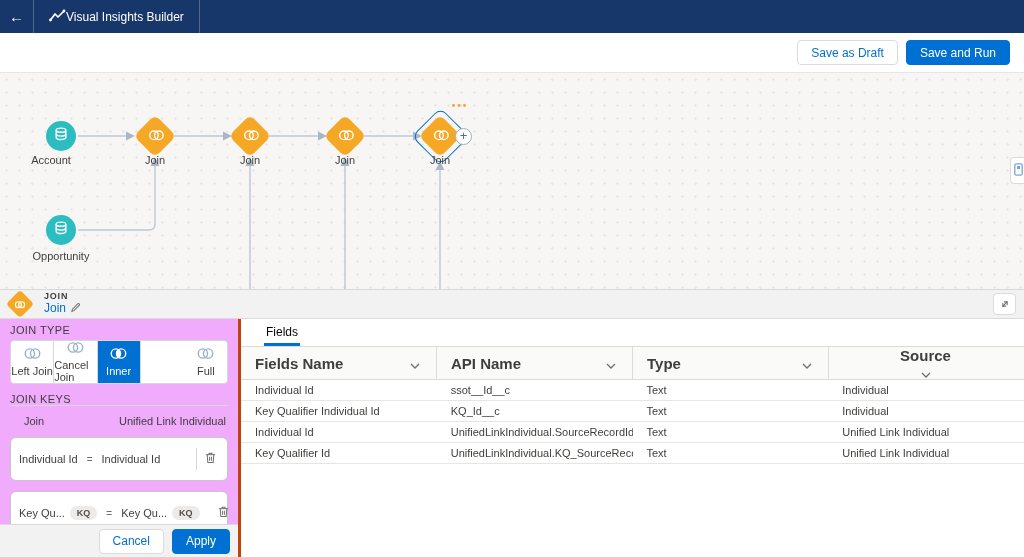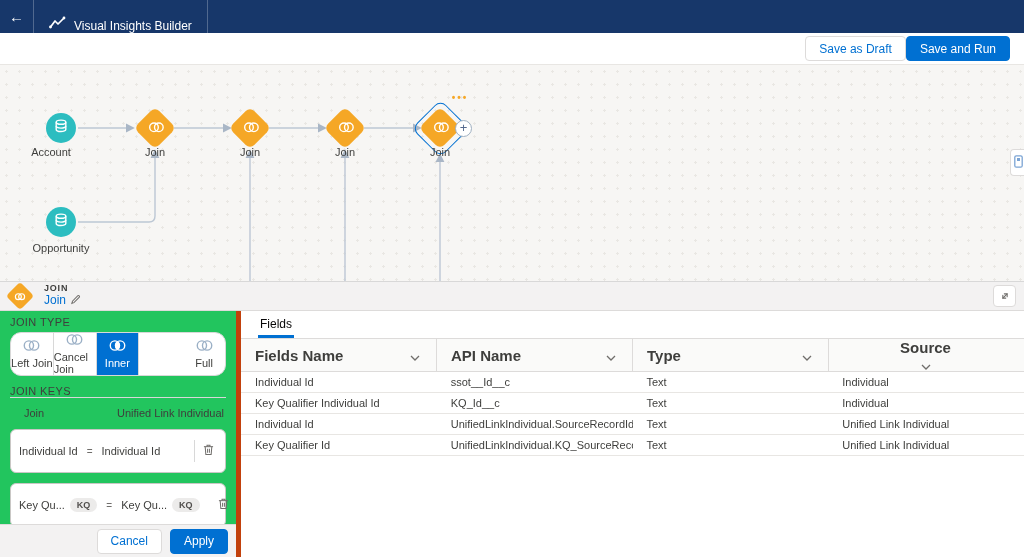--- a/index.html
+++ b/index.html
@@ -4,27 +4,27 @@
 <style>
   * { margin:0; padding:0; box-sizing:border-box; }
   html,body { width:1024px; height:557px; overflow:hidden; }
   body { font-family:"Liberation Sans", sans-serif; background:#fff; color:#3e3e3c; }
   .app { position:relative; width:1024px; height:557px; display:flex; flex-direction:column; }
 
   
   .topbar { height:33px; background:#17376a; display:flex; align-items:stretch; flex:none; }
   .back-btn { width:34px; display:flex; align-items:center; justify-content:center; color:#fff;
               font-size:15px; border-right:1px solid rgba(255,255,255,.25); cursor:pointer; }
-  .brand { display:flex; align-items:flex-end; gap:8px; padding:0 15px;
+  .brand { display:flex; align-items:center; padding:0 15px;
            border-right:1px solid rgba(255,255,255,.25); }
   .brand-title { color:#fff; font-size:12px; }
 
   
-  .actionbar { height:32px; background:#fff; display:flex; align-items:center; justify-content:flex-end;
-               gap:0; padding-right:14px; border-bottom:1px solid #e8e6e3; flex:none; }
+  .actionbar { height:40px; background:#fff; display:flex; align-items:center; justify-content:flex-end;
+               gap:8px; padding-right:14px; border-bottom:1px solid #e8e6e3; flex:none; }
   .btn { font-family:inherit; font-size:12px; height:25px; padding:0 13px; border-radius:4px;
          border:1px solid #dddbda; background:#fff; color:#0070d2; cursor:pointer; }
   .btn.primary { background:#0070d2; border-color:#0070d2; color:#fff; }
 
   
   .canvas { position:relative; height:216px; flex:none; background:#f7f6f4;
             background-image:radial-gradient(circle, #e9e7e3 1px, transparent 1.2px);
             background-size:13px 13px; overflow:hidden; }
   .connectors { position:absolute; inset:0; }
   .node-label { position:absolute; font-size:11px; color:#3e3e3c; text-align:center; }
@@ -54,23 +54,23 @@
   .strip-type { font-size:9px; color:#3e3e3c; letter-spacing:.8px; font-weight:bold; }
   .strip-name { font-size:12px; color:#0070d2; display:flex; align-items:center; gap:4px; cursor:pointer; }
   .expand-btn { margin-left:auto; margin-right:8px; width:23px; height:22px; background:#fff;
                 border:1px solid #dddbda; border-radius:4px; display:flex; align-items:center;
                 justify-content:center; cursor:pointer; }
 
   
   .bottom { flex:1; display:flex; min-height:0; }
 
   
-  .left-panel { width:241px; flex:none; border-right:5px solid #c2410c; position:relative; background:#22c55e; overflow:hidden; }
+  .left-panel { width:241px; flex:none; border-right:3px solid #c2410c; position:relative; background:#f0abfc; overflow:hidden; }
   .section-label { font-size:11px; color:#3e3e3c; letter-spacing:.4px; margin:5px 10px 4px 10px; }
-  .segmented { display:flex; margin:0 10px; border:1px solid #d8d8d8; border-radius:11px; height:44px; background:#fff;justify-content:center; }
+  .segmented { display:flex; margin:0 10px; border:1px solid #d8d8d8; border-radius:4px; height:44px; background:#fff;justify-content:center; }
   .seg-opt { flex:1; display:flex; flex-direction:column; align-items:center; justify-content:center; gap:3px;
              border-right:1px solid #d8d8d8; font-size:11px; color:#3e3e3c; cursor:pointer; }
   .seg-opt:last-child { border-right:none;padding-left:44px; }
   .seg-opt.selected { background:#0070d2; color:#fff; }
   .keys-label { margin-top:9px; padding-bottom:0; border-bottom:1px solid #d8d8d8; }
   .sources-row { display:flex; justify-content:space-between; align-items:center; height:21px;
                  padding:0 12px 0 24px; font-size:11px; color:#3e3e3c; }
   .key-card { margin:6px 10px 0 10px; border:1px solid #c9c7c5; border-radius:6px; height:44px;
               display:flex; align-items:center; padding:0 8px; gap:5px; background:#fff; }
   .key-card + .key-card { margin-top:10px; }
@@ -83,21 +83,21 @@
   .key-card.partial { margin-top:8px; height:18px; border-bottom:none; border-radius:6px 6px 0 0;
                       justify-content:center; align-items:flex-start; }
   .cursor-tick { width:1px; height:8px; background:#3e3e3c; margin-top:4px; }
   .panel-footer { position:absolute; left:0; right:0; bottom:0; height:33px; background:#f3f2f2;
                   border-top:1px solid #dddbda; display:flex; align-items:center; justify-content:flex-end;
                   gap:8px; padding-right:8px; }
 
   
   .fields-panel { flex:1; display:flex; flex-direction:column; min-width:0; background:#fff; }
   .tab-row { height:28px; border-bottom:1px solid #dddbda; display:flex; align-items:flex-end; flex:none; }
-  .tab { margin-left:17px; font-size:12px; color:#080707; padding:5px 2px 4px 2px;
+  .tab { margin-left:23px; font-size:12px; color:#080707; padding:5px 2px 4px 2px;
          border-bottom:3px solid #0070d2; cursor:pointer; }
   .thead { display:flex; height:33px; background:#fafaf9; border-bottom:1px solid #dddbda; flex:none; }
   .th { flex:1; display:flex; align-items:center; justify-content:space-between; padding:0 16px 0 14px;
         font-size:15px; font-weight:bold; color:#3e3e3c; border-right:1px solid #dddbda; cursor:pointer; }
   .th:last-child { border-right:none;flex-direction:column; }
   .trow { display:flex; height:21px; border-bottom:1px solid #e8e6e3; }
   .td { flex:1; display:flex; align-items:center; padding:0 8px 0 14px; font-size:11px; color:#3e3e3c;
         white-space:nowrap; overflow:hidden; }
 </style>
 </head>

